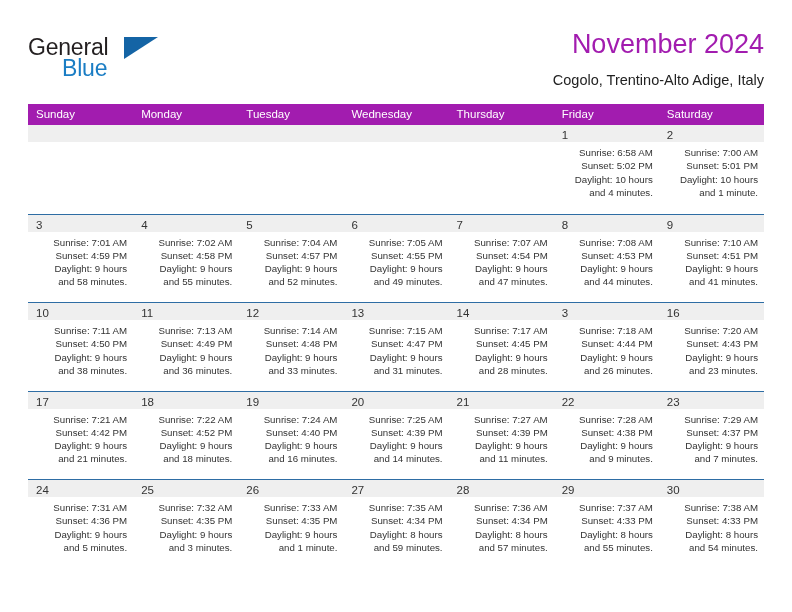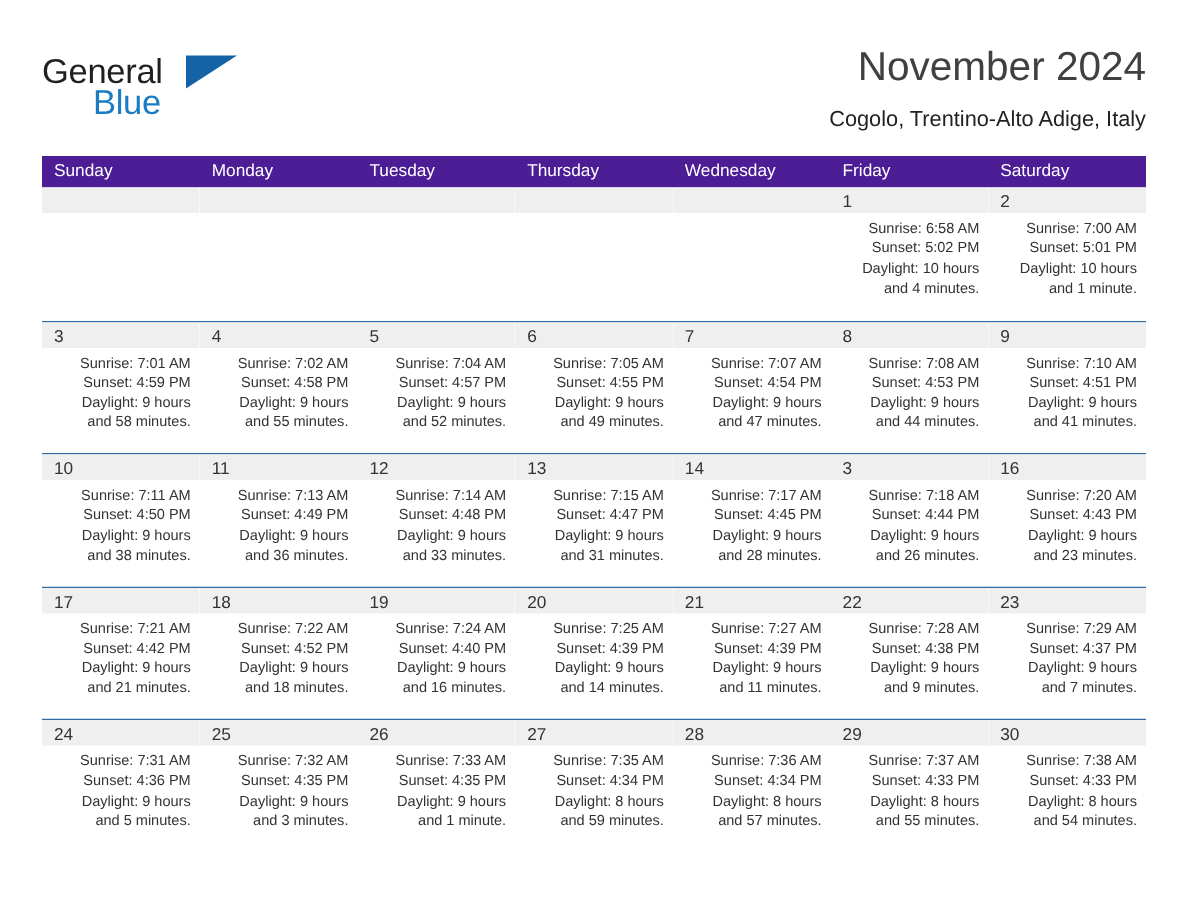--- a/index.html
+++ b/index.html
@@ -66,42 +66,42 @@
   }
 
   .title-block {
     position: absolute;
     right: 0;
     top: 0;
     text-align: right;
   }
   .cal-title {
     font-size: 27px;
-    color: #404040;
+    color: #a21caf;
     line-height: 32px;
     white-space: nowrap;
   }
   .cal-subtitle {
     font-size: 14.5px;
     color: #222222;
     line-height: 20px;
     margin-top: 10px;
     white-space: nowrap;
   }
 
   
   .calendar {
     position: absolute;
     left: 28px;
     top: 104px;
     width: 736px;
   }
   .weekday-row {
     display: flex;
-    background: #4c1d95;
+    background: #a21caf;
     height: 21px;
   }
   .weekday {
     flex: 1 1 0;
     color: #ffffff;
     font-size: 11.5px;
     line-height: 21px;
     padding-left: 8px;
     box-sizing: border-box;
     white-space: nowrap;
@@ -162,22 +162,22 @@
       <div class="cal-subtitle">Cogolo, Trentino-Alto Adige, Italy</div>
     </div>
 
   </div>
 
   <div class="calendar">
     <div class="weekday-row">
         <div class="weekday">Sunday</div>
         <div class="weekday">Monday</div>
         <div class="weekday">Tuesday</div>
+        <div class="weekday">Wednesday</div>
         <div class="weekday">Thursday</div>
-        <div class="weekday">Wednesday</div>
         <div class="weekday">Friday</div>
         <div class="weekday">Saturday</div>
       </div>
     <div class="weeks">
         <div class="week-row">
           <div class="day-cell empty">
             <div class="day-head"><span class="day-num"></span></div>
           </div>
           <div class="day-cell empty">
             <div class="day-head"><span class="day-num"></span></div>

